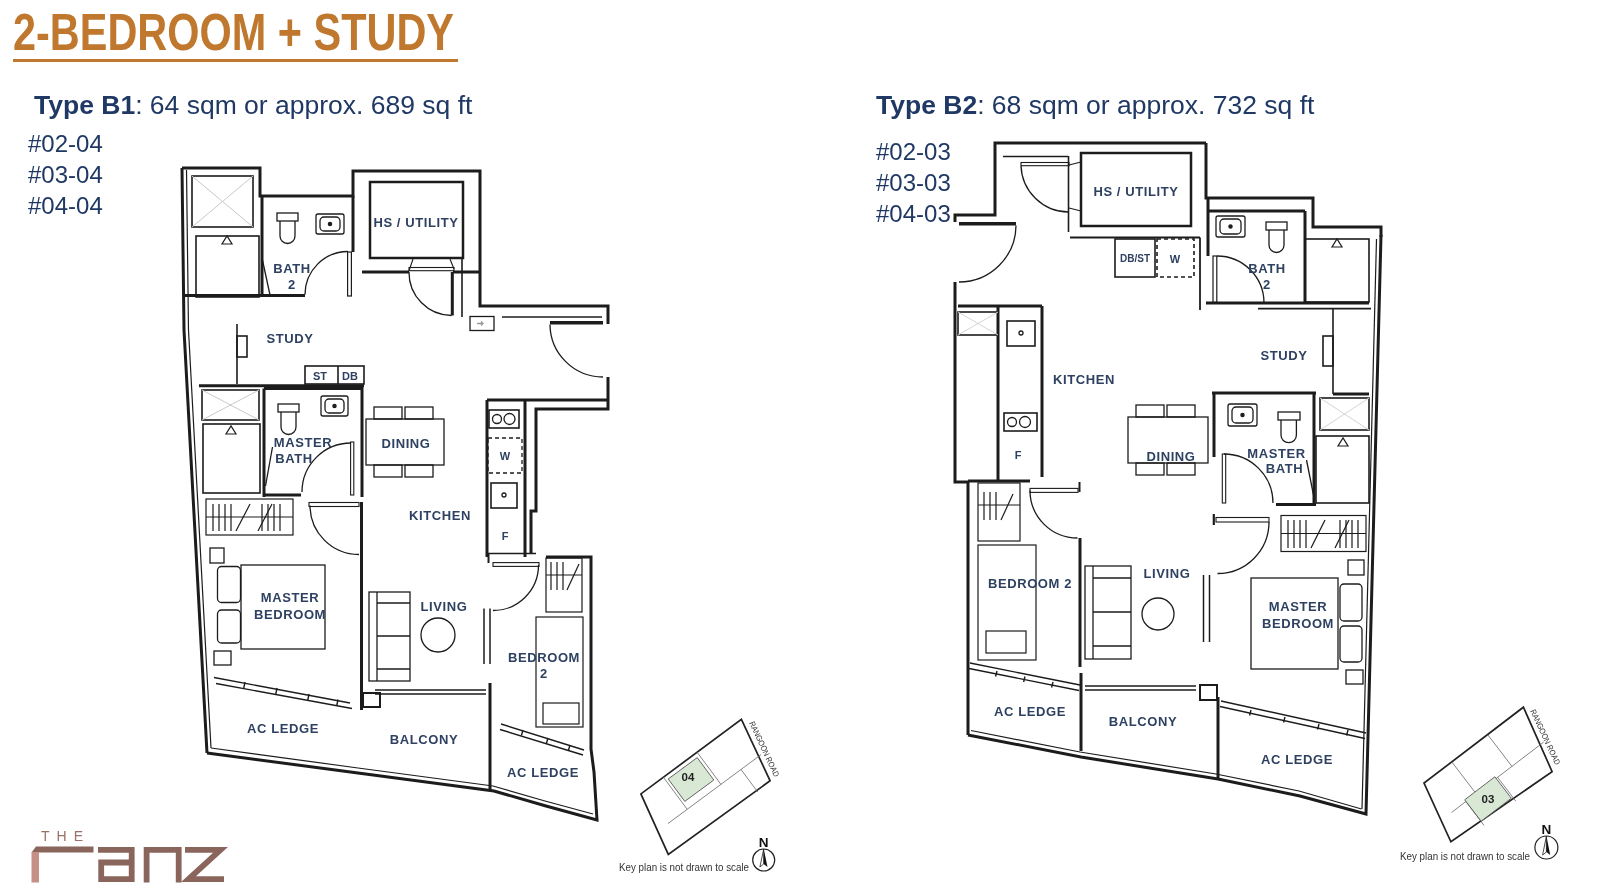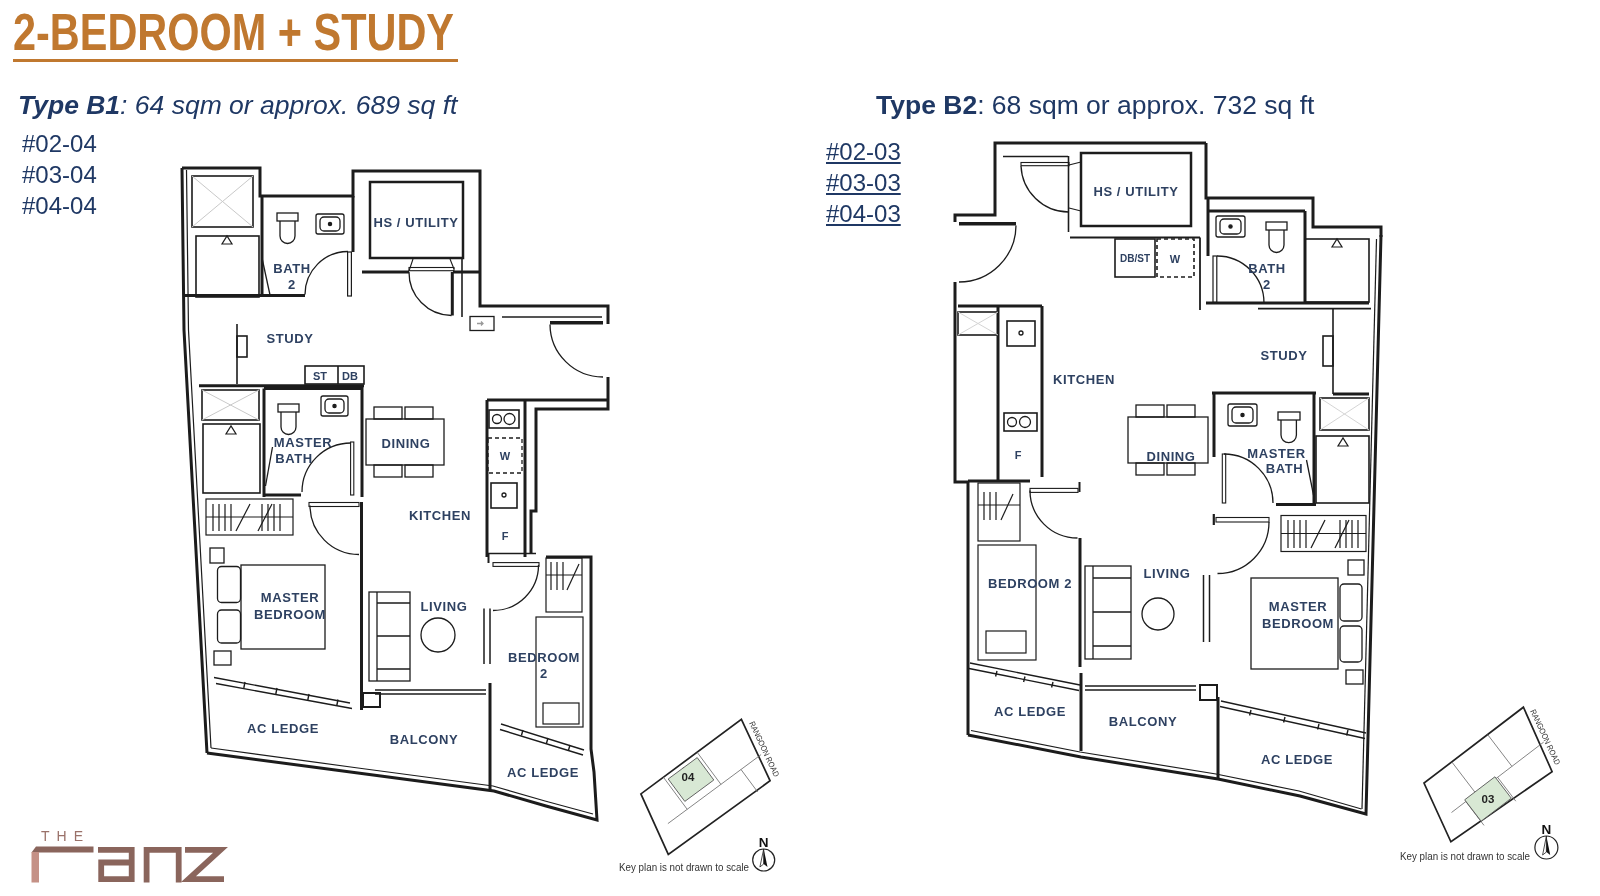--- a/index.html
+++ b/index.html
@@ -11,24 +11,24 @@
   .hdr b{font-weight:bold;}
   .units{font-size:24px;color:#1f3864;line-height:31px;}
   svg text{font-family:"Liberation Sans",sans-serif;}
   .rl{fill:#2e4161;font-size:13px;font-weight:bold;letter-spacing:0.6px;}
   .rs{fill:#2e4161;font-size:11px;font-weight:bold;}
 </style>
 </head>
 <body>
 <div class="abs title">2-BEDROOM + STUDY</div>
 <div class="abs titleu"></div>
-<div class="abs hdr" style="left:18px;top:92px;font-style:italic;"><b>Type B1</b>: 64 sqm or approx. 689 sq ft</div>
-<div class="abs units" style="left:22px;top:128px;">#02-04<br>#03-04<br>#04-04</div>
+<div class="abs hdr" style="left:34px;top:92px;"><b>Type B1</b>: 64 sqm or approx. 689 sq ft</div>
+<div class="abs units" style="left:28px;top:128px;">#02-04<br>#03-04<br>#04-04</div>
 <div class="abs hdr" style="left:876px;top:92px;"><b>Type B2</b>: 68 sqm or approx. 732 sq ft</div>
-<div class="abs units" style="left:826px;top:136px;text-decoration:underline;">#02-03<br>#03-03<br>#04-03</div>
+<div class="abs units" style="left:876px;top:136px;">#02-03<br>#03-03<br>#04-03</div>
 <svg class="abs" style="left:0;top:0" width="1600" height="896" viewBox="0 0 1600 896" fill="none" stroke="none">
 <g id="planB1" stroke="#1c1c1c" fill="none">
 
 <g stroke-width="3">
 <path d="M182,168 H260 V196 H353 V171 H480 V306 H608 V324"></path>
 <path d="M608,377 V409 H536 V511 L531,511 V553"></path>
 <path d="M182,168 L184,330 L207,753"></path>
 <path d="M207,753 L358,773 L494,791 L546,806 L597,820 L594,772 L591,749 V557 H546"></path>
 <path d="M361.5,502 V710"></path>
 <path d="M490,683 V790"></path>

